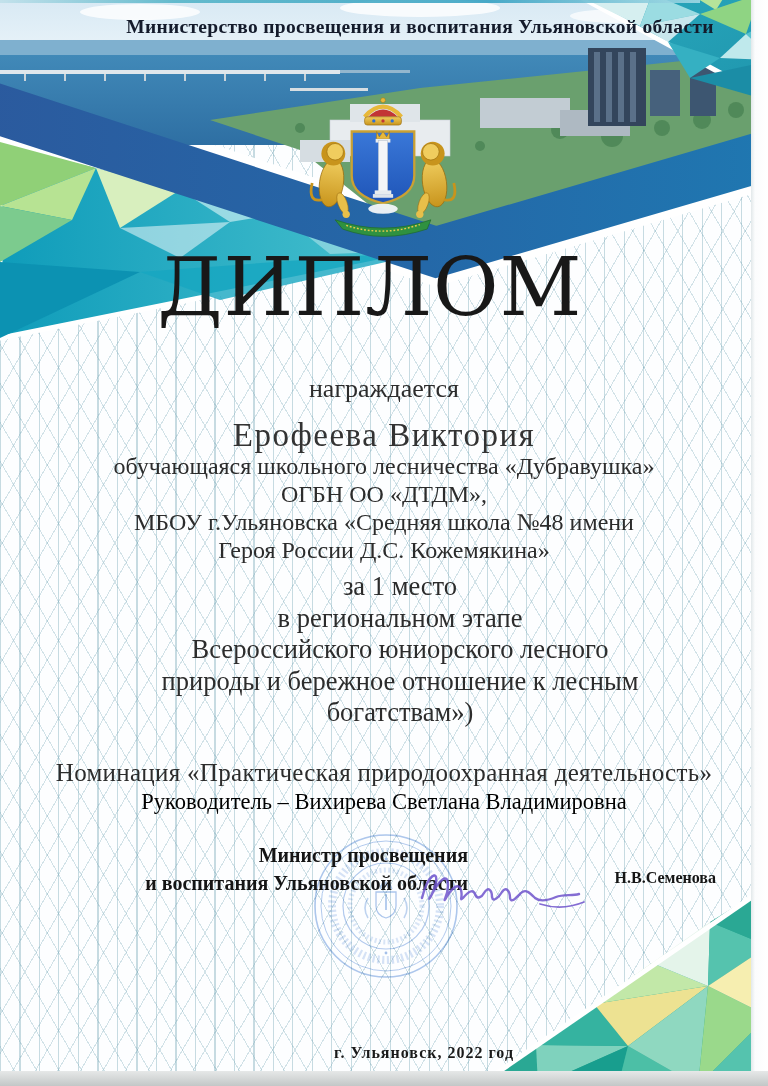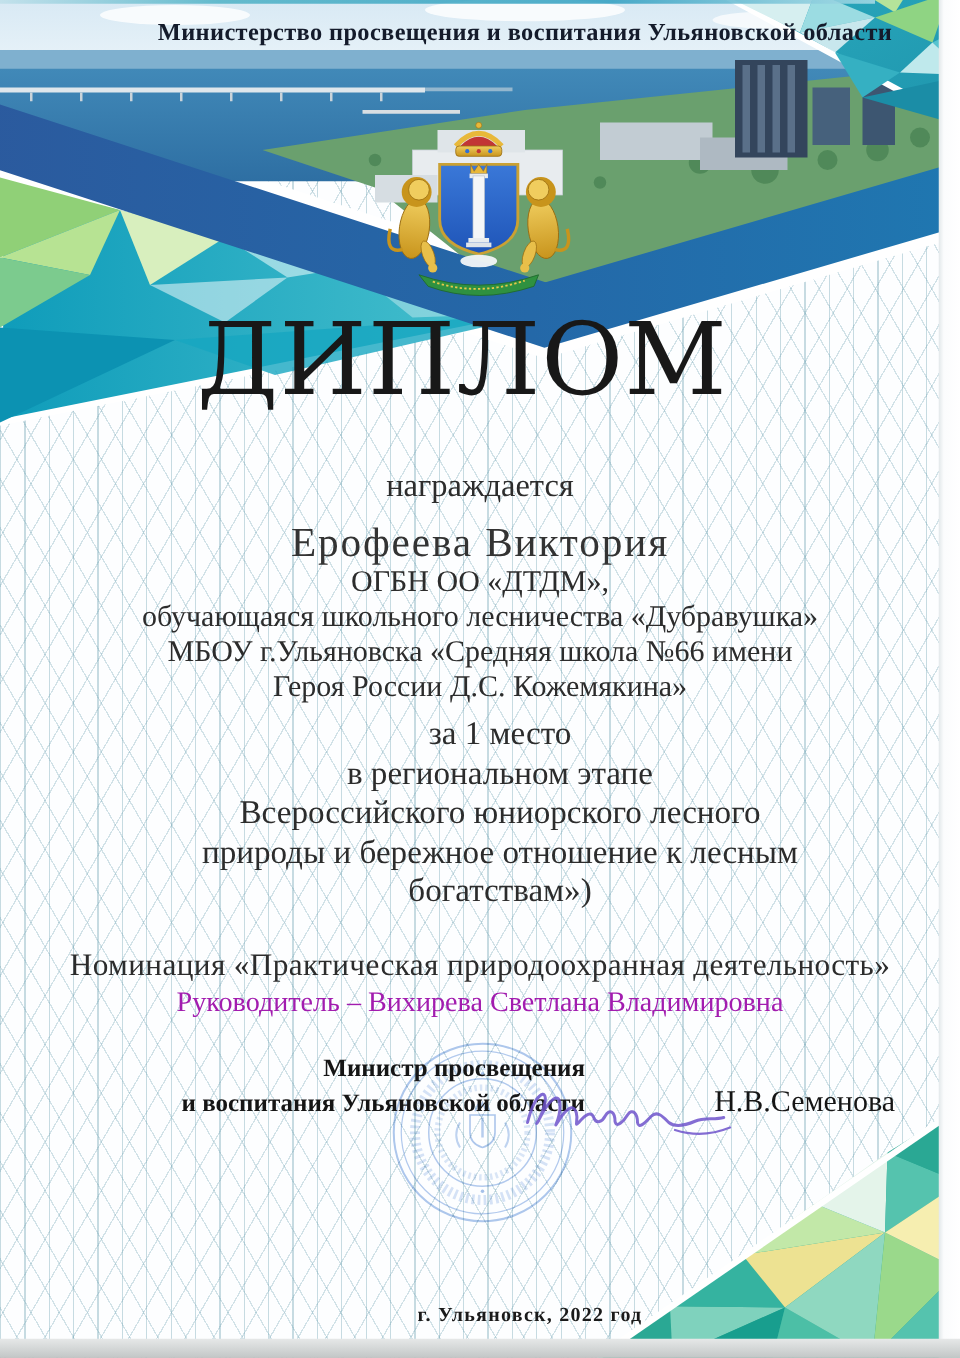--- a/index.html
+++ b/index.html
@@ -28,25 +28,25 @@
   .ministry-header{top:16px; z-index:3; font-weight:bold; font-size:19.5px;
     color:#141b2b; letter-spacing:.3px;padding-left:36px;}
   .doc-title{top:248px; z-index:3; font-family:"DejaVu Serif", serif;
     font-size:80px; line-height:1; color:#181818; letter-spacing:1px;
     transform:translateX(-14px);}
   .awarded-label{top:374px; z-index:3; font-size:26px;}
   .recipient{top:388px; z-index:3; font-size:33px; letter-spacing:1.5px; color:#333;margin-top:29px;}
   .affiliation{top:452px; z-index:3; font-size:24px; line-height:28px;}
   .achievement{top:571px; z-index:3; font-size:26.5px; line-height:31.5px;margin-left:16px;}
   .nomination{top:759px; z-index:3; font-size:25px; letter-spacing:.3px;}
-  .supervisor{top:789px; z-index:3; font-size:22.5px; color:#a21caf;}
+  .supervisor{top:789px; z-index:3; font-size:22.5px; color:#000000;}
 
   .minister-block{left:28px; top:842px; width:440px; z-index:3;
     font-weight:bold; font-size:20px; line-height:27.5px; color:#151515; text-align:right;}
-  .signer-name{top:869px; right:52px; z-index:3; font-weight:normal; font-size:24px; color:#151515;}
+  .signer-name{top:869px; right:52px; z-index:3; font-weight:bold; font-size:16px; color:#151515;}
 
   .seal{top:826px; left:306px; z-index:2; mix-blend-mode:multiply; opacity:.85;}
   .signature{top:858px; left:398px; z-index:4;}
 
   .place-year{top:1044px; z-index:3; font-weight:bold; font-size:16px; letter-spacing:1px; color:#1a1a1a;padding-left:40px;}
 
   .corner-br{right:0; bottom:0; z-index:1;}
 
   .scan-edge-right{top:0; left:751px; width:17px; height:1086px; z-index:6;
     background:linear-gradient(90deg,#e2e8ea 0,#fbfcfd 4px,#ffffff 100%);}
@@ -222,23 +222,23 @@
 
   <div class="abs ctr ministry-header">Министерство просвещения и воспитания Ульяновской области</div>
 
   <div class="abs ctr doc-title">ДИПЛОМ</div>
 
   <div class="abs ctr awarded-label">награждается</div>
 
   <div class="abs ctr recipient">Ерофеева Виктория</div>
 
   <div class="abs ctr affiliation">
+    <div>обучающаяся школьного лесничества «Дубравушка»</div>
     <div>ОГБН ОО «ДТДМ»,</div>
-    <div>обучающаяся школьного лесничества «Дубравушка»</div>
-    <div>МБОУ г.Ульяновска «Средняя школа №66 имени</div>
+    <div>МБОУ г.Ульяновска «Средняя школа №48 имени</div>
     <div>Героя России Д.С. Кожемякина»</div>
   </div>
 
   <div class="abs ctr achievement">
     <div>за 1 место</div>
     <div>в региональном этапе</div>
     <div>Всероссийского юниорского лесного</div>
     <div>природы и бережное отношение к лесным</div>
     <div>богатствам»)</div>
   </div>

